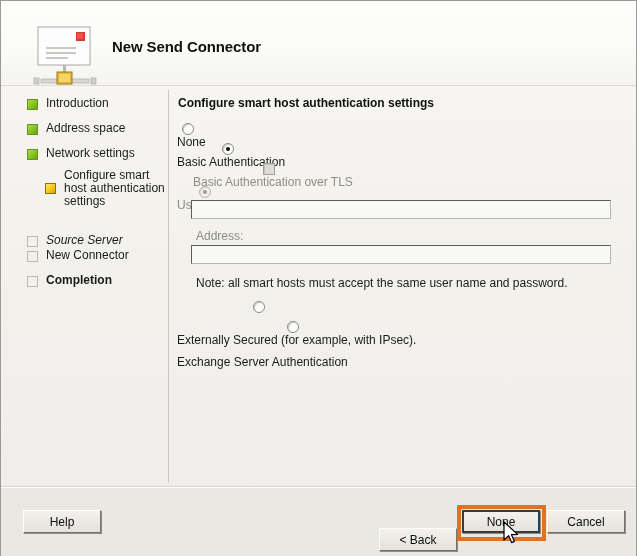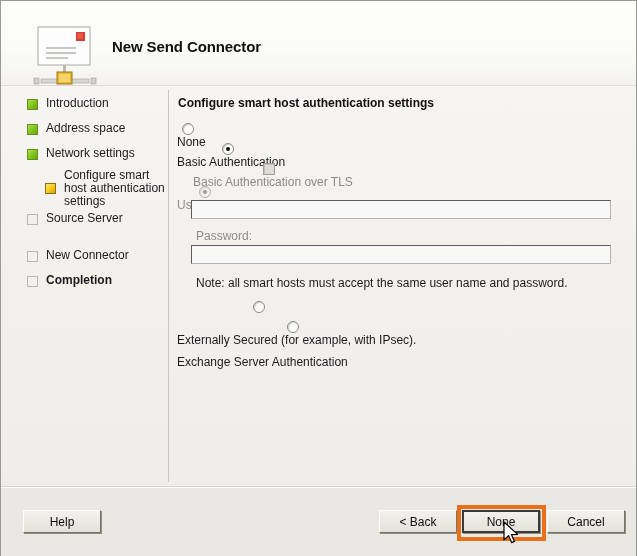--- a/index.html
+++ b/index.html
@@ -344,21 +344,21 @@
       <div class="step" style="top:61px;">
         <span class="marker done"></span>
         <span class="step-label">Network settings</span>
       </div>
 
       <div class="step substep" style="top:83px;">
         <span class="marker current"></span>
         <span class="step-label">Configure smart host authentication settings</span>
       </div>
 
-      <div class="step" style="top:126px;">
+      <div class="step" style="top:148px;font-style:italic;">
         <span class="marker pending"></span>
         <span class="step-label">Source Server</span>
       </div>
 
       <div class="step" style="top:163px;">
         <span class="marker pending"></span>
         <span class="step-label">New Connector</span>
       </div>
 
       <div class="step" style="top:188px;font-weight:bold;">
@@ -388,21 +388,21 @@
         <span class="lbl-disabled">Basic Authentication over TLS</span>
       </div>
 
       <div class="opt-row" style="left:8px; top:100px;">
         <span class="radio checked disabled"></span>
         <span class="lbl-disabled">User name:</span>
       </div>
 
       <div class="textfield" style="left:22px; top:114px; width:420px;"></div>
 
-      <div class="field-label" style="left:27px; top:143px;">Password:</div>
+      <div class="field-label" style="left:27px; top:143px;">Address:</div>
 
       <div class="textfield" style="left:22px; top:159px; width:420px;"></div>
 
       <div class="note-text" style="left:27px; top:190px;">Note: all smart hosts must accept the same user name and password.</div>
 
       <div class="opt-row" style="left:8px; top:215px;gap:42px;">
         <span class="radio"></span>
         <span>Exchange Server Authentication</span>
       </div>
 
@@ -410,21 +410,21 @@
         <span class="radio"></span>
         <span>Externally Secured (for example, with IPsec).</span>
       </div>
 
     </div>
   </div>
 
   <div class="footer">
     <button class="btn" style="left:22px; top:23px; width:78px;">Help</button>
 
-    <button class="btn" style="left:378px; top:23px; width:78px;">&lt; Back</button>
+    <button class="btn" style="left:378px; top:41px; width:78px;">&lt; Back</button>
 
     <button class="btn btn-next" style="left:461px; top:23px; width:78px;">None</button>
 
     <button class="btn" style="left:546px; top:23px; width:78px;">Cancel</button>
   </div>
 
   <div class="highlight-box" style="left:457px; top:505px; width:89px; height:36px;"></div>
 
   <div class="cursor-arrow" style="left:503px; top:521px;">
     <svg width="18" height="26" viewBox="0 0 18 26" xmlns="http://www.w3.org/2000/svg">

